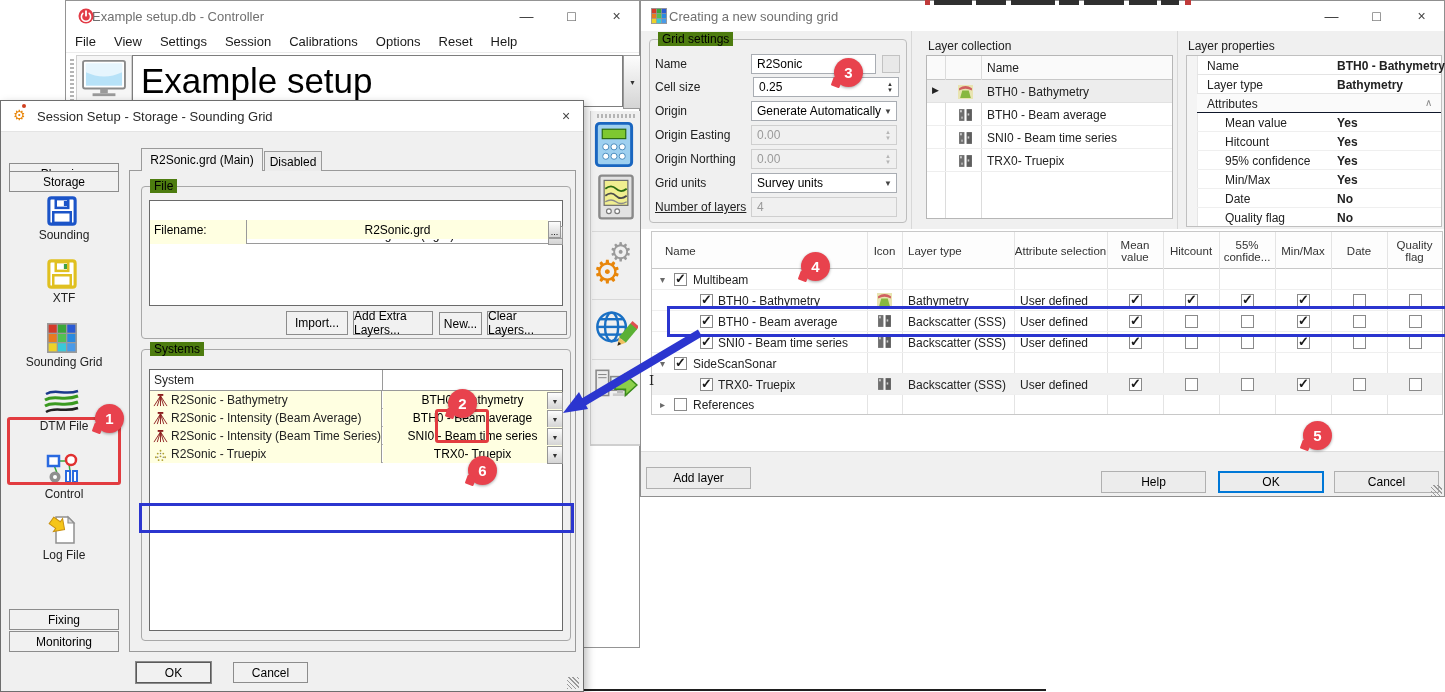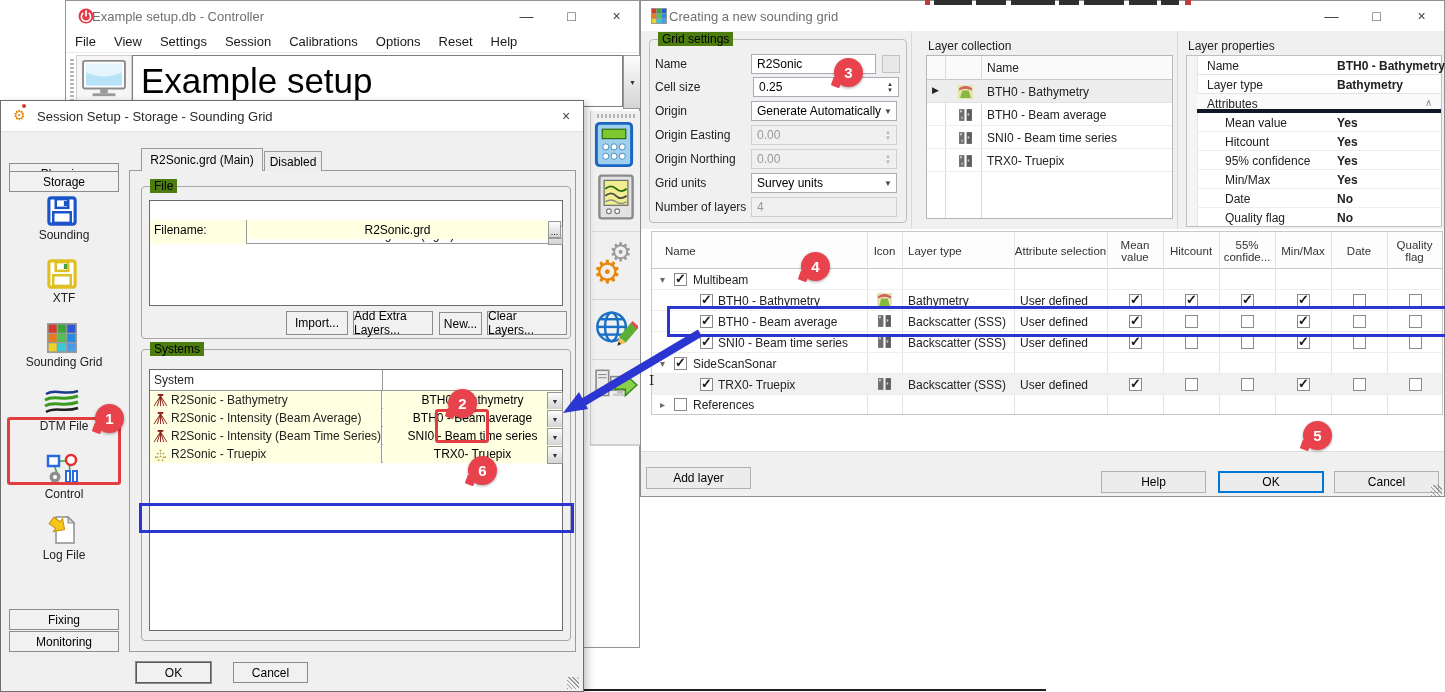--- a/index.html
+++ b/index.html
@@ -237,21 +237,21 @@
       <div class="spinner dis">
           <span>▲</span>
           <span>▼</span>
         </div>
     </div>
     <span class="lbl" style="left:14px;top:175px;">Grid units</span>
     <div class="field" style="left:110px;top:172px;width:146px;height:20px;">
         <span>Survey units</span>
         <span class="ddarrow">▼</span>
       </div>
-    <span class="lbl" style="left:14px;top:199px;">Number of layers</span>
+    <span class="lbl" style="left:14px;top:199px;text-decoration:underline;">Number of layers</span>
     <div class="field dis" style="left:110px;top:196px;width:146px;height:20px;">
         <span>4</span>
       </div>
 
     <span class="lbl" style="left:287px;top:38px;">Layer collection</span>
     <div class="abs" style="left:285px;top:54px;width:247px;height:164px;background:#fff;border:1px solid #b6b6b6;">
       <div class="abs" style="left:0;top:0;width:245px;height:24px;background:#fafafa;border-bottom:1px solid #c8c8c8;">
         <span class="lbl" style="left:60px;top:5px;">Name</span>
       </div>
       <div class="sep" style="left:18px;top:0;width:1px;height:162px;background:#dcdcdc;"></div>
@@ -302,21 +302,21 @@
       <div class="sep" style="left:10px;top:0;width:1px;height:170px;background:#e6e6e6;"></div>
       <div class="abs" style="left:0;top:0;width:10px;height:170px;background:#f4f4f4;"></div>
       <div class="abs" style="left:10px;top:0;width:244px;height:19px;border-bottom:1px solid #e4e4e4;">
         <span class="lbl" style="left:10px;top:3px;">Name</span>
         <span class="lbl boldval" style="left:140px;top:3px;">BTH0 - Bathymetry</span>
       </div>
       <div class="abs" style="left:10px;top:19px;width:244px;height:19px;border-bottom:1px solid #e4e4e4;">
         <span class="lbl" style="left:10px;top:3px;">Layer type</span>
         <span class="lbl boldval" style="left:140px;top:3px;">Bathymetry</span>
       </div>
-      <div class="abs" style="left:10px;top:38px;width:244px;height:19px;border-bottom:4px solid #0f172a;background:#fafafa;">
+      <div class="abs" style="left:10px;top:38px;width:244px;height:19px;border-bottom:1px solid #0f172a;background:#fafafa;">
         <span class="lbl" style="left:10px;top:3px;">Attributes</span>
         <span class="abs" style="left:228px;top:3px;font-size:10px;color:#8a8a8a;">∧</span>
       </div>
       <div class="abs" style="left:10px;top:57px;width:244px;height:19px;border-bottom:1px solid #efefef;">
         <span class="lbl" style="left:28px;top:3px;">Mean value</span>
         <span class="lbl boldval" style="left:140px;top:3px;">Yes</span>
       </div>
       <div class="abs" style="left:10px;top:76px;width:244px;height:19px;border-bottom:1px solid #efefef;">
         <span class="lbl" style="left:28px;top:3px;">Hitcount</span>
         <span class="lbl boldval" style="left:140px;top:3px;">Yes</span>

